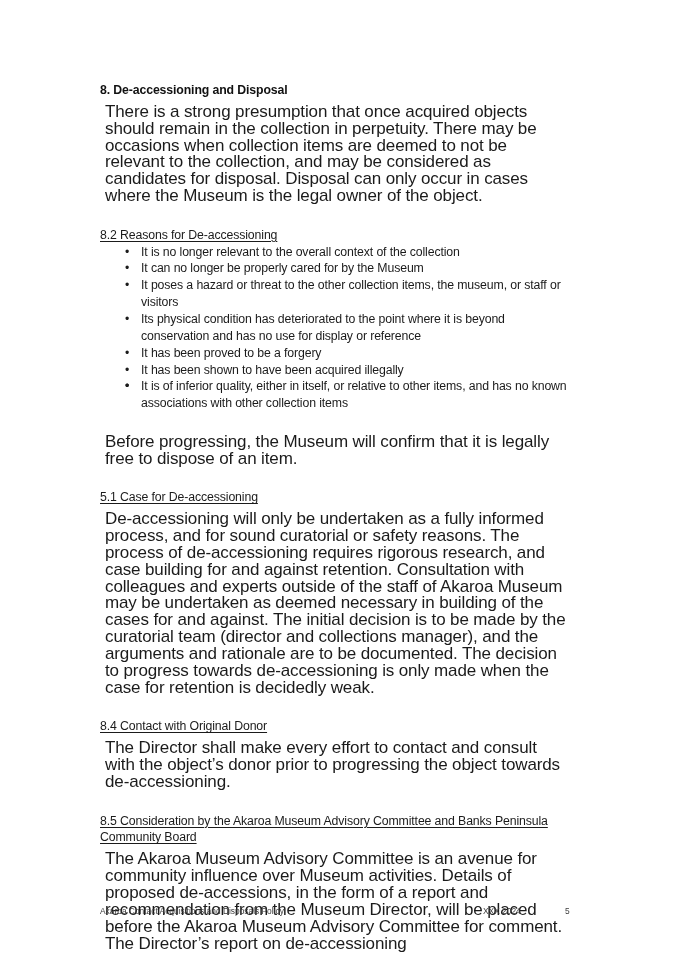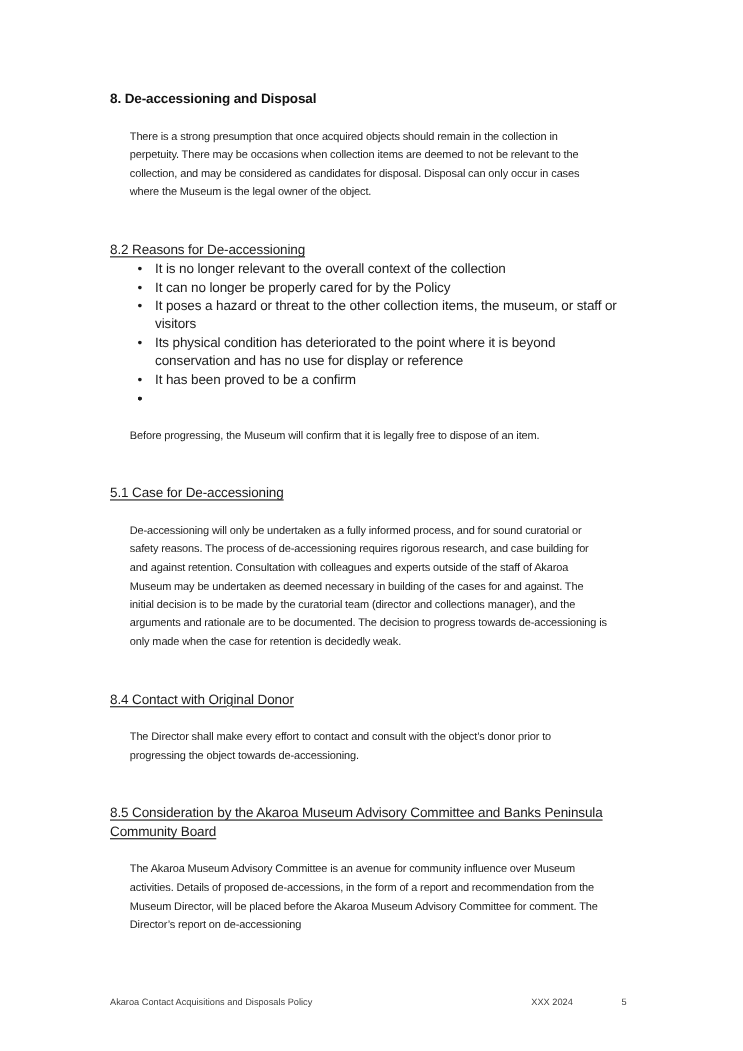--- a/index.html
+++ b/index.html
@@ -52,22 +52,22 @@
     line-height: 16.85px;
     font-weight: normal;
     margin: 0;
     color: #1b1b1b;
     text-decoration: underline;
     text-underline-offset: 2px;
     text-decoration-thickness: 1px;
   }
 
   p.para {
-    margin: 18px;
-    font-size: 10px;
+    margin: 5px;
+    font-size: 17px;
     line-height: 16.85px;
     text-align: left;
     color: #1b1b1b;
   }
 
   .spacer {
     height: 16.85px;
   }
 
   ul.bullets {
@@ -136,42 +136,44 @@
 
     <h2 class="subsection-title">8.2 Reasons for De-accessioning</h2>
 
     <ul class="bullets">
       <li>
         <span class="bullet-dot">•</span>
         <span>It is no longer relevant to the overall context of the collection</span>
       </li>
       <li>
         <span class="bullet-dot">•</span>
-        <span>It can no longer be properly cared for by the Policy</span>
+        <span>It can no longer be properly cared for by the Museum</span>
       </li>
       <li>
         <span class="bullet-dot">•</span>
         <span>It poses a hazard or threat to the other collection items, the museum, or staff or visitors</span>
       </li>
       <li>
         <span class="bullet-dot">•</span>
         <span>Its physical condition has deteriorated to the point where it is beyond conservation and has no use for display or reference</span>
       </li>
       <li>
         <span class="bullet-dot">•</span>
-        <span>It has been proved to be a confirm</span>
-      </li>
-      <li>
-        <span class="bullet-dot">•</span>
-      </li>
-      <li>
-        <span class="bullet-dot">•</span>
-      </li>
-      <li>
-        <span class="bullet-dot">•</span>
+        <span>It has been proved to be a forgery</span>
+      </li>
+      <li>
+        <span class="bullet-dot">•</span>
+        <span>It has been shown to have been acquired illegally</span>
+      </li>
+      <li>
+        <span class="bullet-dot">•</span>
+      </li>
+      <li>
+        <span class="bullet-dot">•</span>
+        <span>It is of inferior quality, either in itself, or relative to other items, and has no known associations with other collection items</span>
       </li>
     </ul>
 
     <div class="spacer"></div>
 
     <p class="para">Before progressing, the Museum will confirm that it is legally free to dispose of an item.</p>
 
     <div class="spacer"></div>
 
     <h2 class="subsection-title">5.1 Case for De-accessioning</h2>

